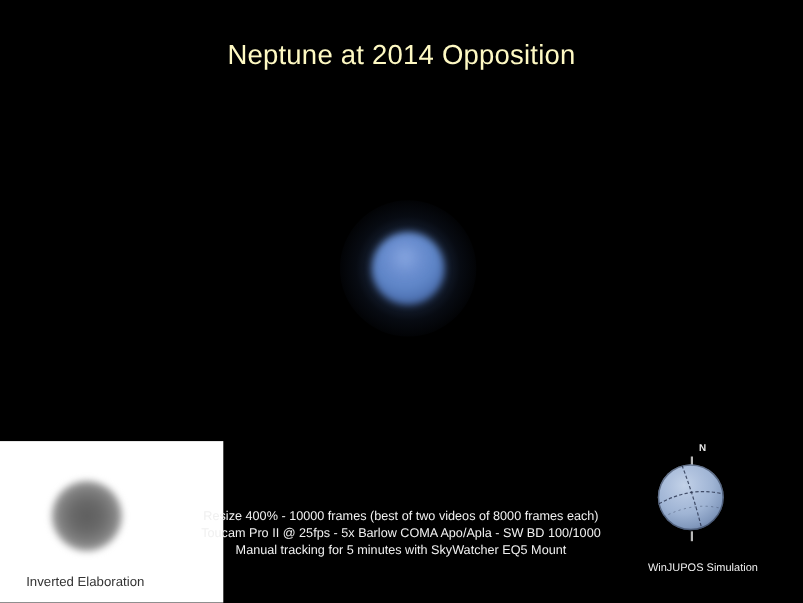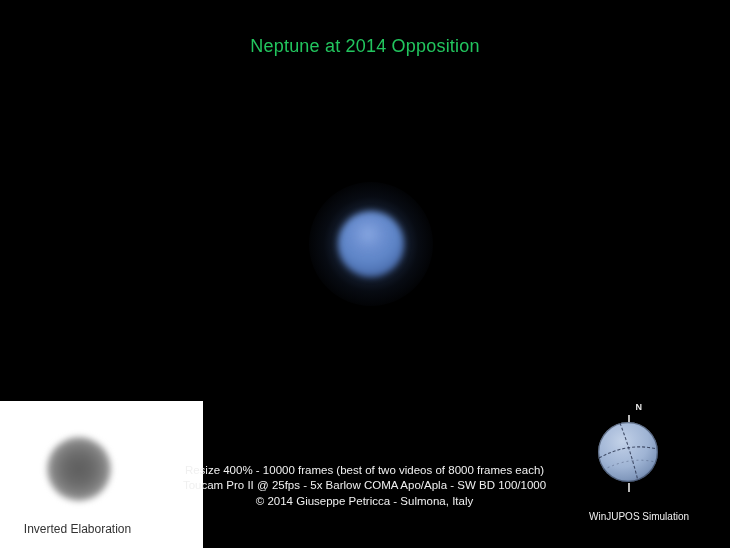--- a/index.html
+++ b/index.html
@@ -20,22 +20,22 @@
     overflow: hidden;
   }
 
   
   #title {
     position: absolute;
     left: 0;
     top: 36px;
     width: 730px;
     text-align: center;
-    color: #22c55e;
-    font-size: 18px;
+    color: #fef9c3;
+    font-size: 25px;
     font-weight: 400;
     letter-spacing: 0.2px;
     white-space: nowrap;
   }
 
   
   #neptune-wrap {
     position: absolute;
     left: 371px;
     top: 244px;
@@ -241,16 +241,16 @@
         <circle cx="30" cy="30" r="29.5" fill="none" stroke="rgba(20,28,46,0.45)" stroke-width="1.6"></circle>
       </svg>
     </div>
     <div id="wj-axis-bottom"></div>
     <div id="wj-label">WinJUPOS Simulation</div>
   </div>
 
   <div id="caption">
     <div class="cap-line">Resize 400% - 10000 frames (best of two videos of 8000 frames each)</div>
     <div class="cap-line">Toucam Pro II @ 25fps - 5x Barlow COMA Apo/Apla - SW BD 100/1000</div>
-    <div class="cap-line">© 2014 Giuseppe Petricca - Sulmona, Italy</div>
+    <div class="cap-line">Manual tracking for 5 minutes with SkyWatcher EQ5 Mount</div>
   </div>
 
 </div>
 
 </body></html>

